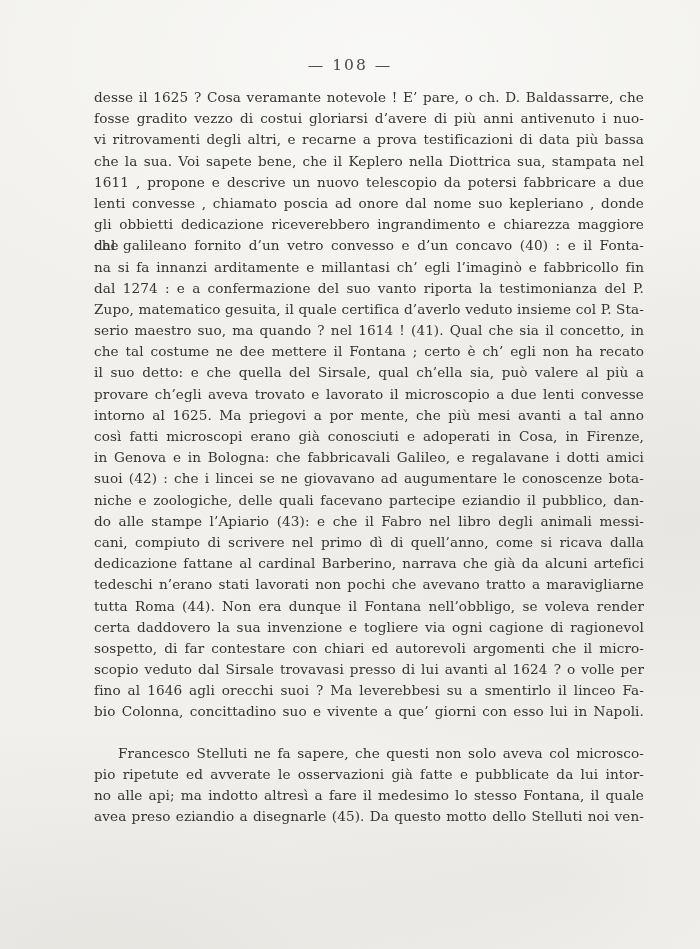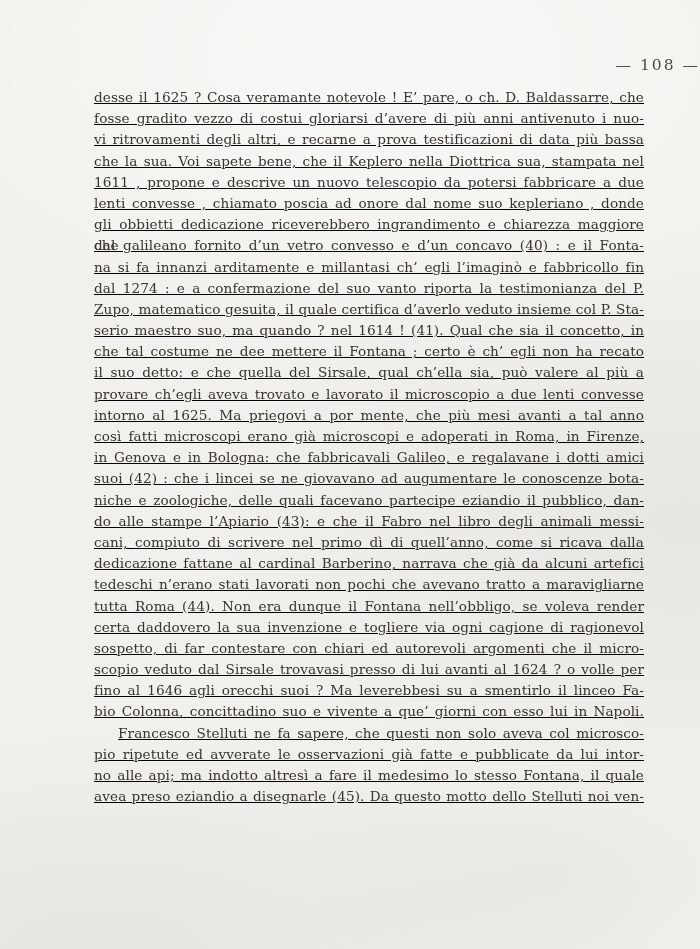--- a/index.html
+++ b/index.html
@@ -22,46 +22,46 @@
       radial-gradient(ellipse 900px 500px at 55% 6%, rgba(255,255,255,0.55), rgba(255,255,255,0) 60%),
       radial-gradient(ellipse 700px 420px at 98% 55%, rgba(198,196,190,0.22), rgba(198,196,190,0) 70%),
       radial-gradient(ellipse 820px 320px at 15% 100%, rgba(203,201,195,0.28), rgba(203,201,195,0) 70%),
       radial-gradient(ellipse 400px 200px at 80% 92%, rgba(210,208,202,0.18), rgba(210,208,202,0) 70%);
   }
   .page-number {
     position: absolute;
     top: 56px;
     left: 0;
     right: 0;
-    text-align: right;
+    text-align: center;
     font-size: 15.5px;
     font-weight: 500;
     color: #4b4945;
     letter-spacing: 2px;
   }
   .text-block {
     position: absolute;
     left: 94px;
     top: 87px;
     width: 550px;
-    text-decoration: underline;
   }
   .line {
     font-size: 13.6px;
     line-height: 21.2px;
     height: 21.2px;
     color: #37342e;
     letter-spacing: 0.1px;
     text-align: justify;
     text-align-last: justify;
     white-space: normal;
     overflow: visible;
   }
   .line.indent {
     text-indent: 24px;
+    margin-top: 20px;
   }
 </style>
 </head>
 <body>
 
 <div class="scan-page">
   <div class="page-number">— 108 —</div>
   <div class="text-block">
     <div class="line">desse il 1625 ? Cosa veramante notevole ! E’ pare, o ch. D. Baldassarre, che</div>
     <div class="line">fosse gradito vezzo di costui gloriarsi d’avere di più anni antivenuto i nuo-</div>
@@ -72,21 +72,21 @@
     <div class="line">gli obbietti dedicazione riceverebbero ingrandimento e chiarezza maggiore che</div>
     <div class="line">dal galileano fornito d’un vetro convesso e d’un concavo (40) : e il Fonta-</div>
     <div class="line">na si fa innanzi arditamente e millantasi ch’ egli l’imaginò e fabbricollo fin</div>
     <div class="line">dal 1274 : e a confermazione del suo vanto riporta la testimonianza del P.</div>
     <div class="line">Zupo, matematico gesuita, il quale certifica d’averlo veduto insieme col P. Sta-</div>
     <div class="line">serio maestro suo, ma quando ? nel 1614 ! (41). Qual che sia il concetto, in</div>
     <div class="line">che tal costume ne dee mettere il Fontana ; certo è ch’ egli non ha recato</div>
     <div class="line">il suo detto: e che quella del Sirsale, qual ch’ella sia, può valere al più a</div>
     <div class="line">provare ch’egli aveva trovato e lavorato il microscopio a due lenti convesse</div>
     <div class="line">intorno al 1625. Ma priegovi a por mente, che più mesi avanti a tal anno</div>
-    <div class="line">così fatti microscopi erano già microscopi e adoperati in Roma, in Firenze,</div>
+    <div class="line">così fatti microscopi erano già conosciuti e adoperati in Cosa, in Firenze,</div>
     <div class="line">in Genova e in Bologna: che fabbricavali Galileo, e regalavane i dotti amici</div>
     <div class="line">suoi (42) : che i lincei se ne giovavano ad augumentare le conoscenze bota-</div>
     <div class="line">niche e zoologiche, delle quali facevano partecipe eziandio il pubblico, dan-</div>
     <div class="line">do alle stampe l’Apiario (43): e che il Fabro nel libro degli animali messi-</div>
     <div class="line">cani, compiuto di scrivere nel primo dì di quell’anno, come si ricava dalla</div>
     <div class="line">dedicazione fattane al cardinal Barberino, narrava che già da alcuni artefici</div>
     <div class="line">tedeschi n’erano stati lavorati non pochi che avevano tratto a maravigliarne</div>
     <div class="line">tutta Roma (44). Non era dunque il Fontana nell’obbligo, se voleva render</div>
     <div class="line">certa daddovero la sua invenzione e togliere via ogni cagione di ragionevol</div>
     <div class="line">sospetto, di far contestare con chiari ed autorevoli argomenti che il micro-</div>

